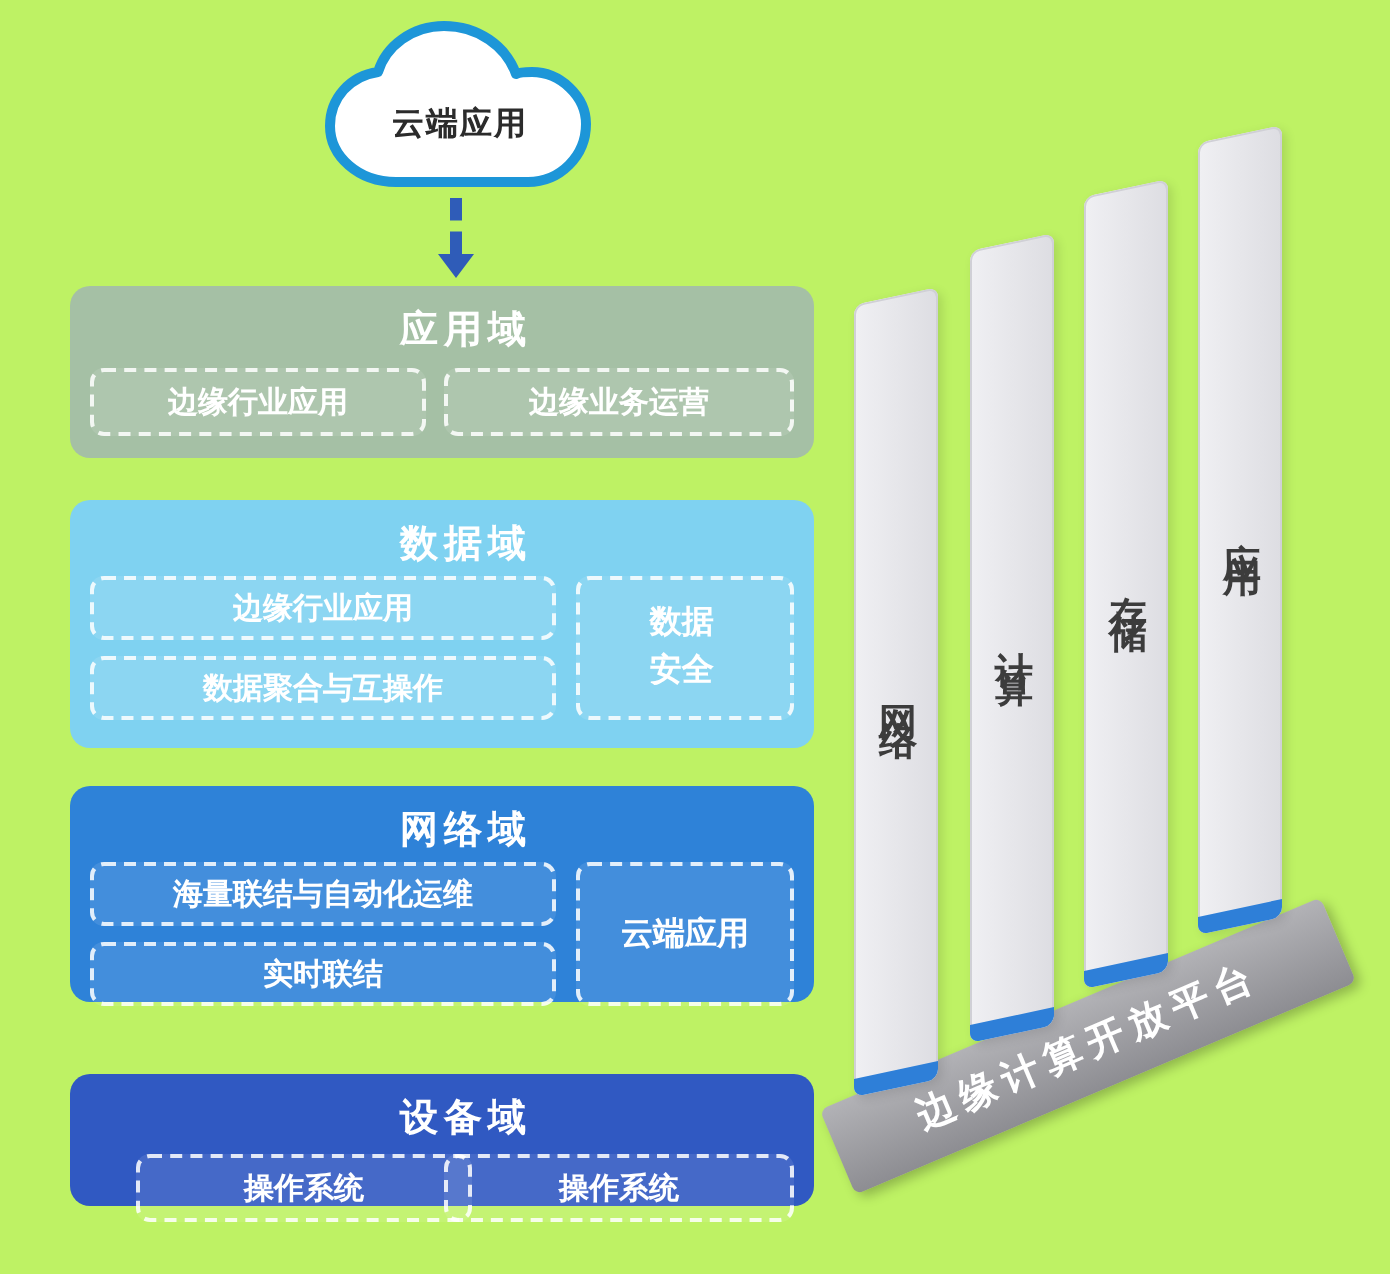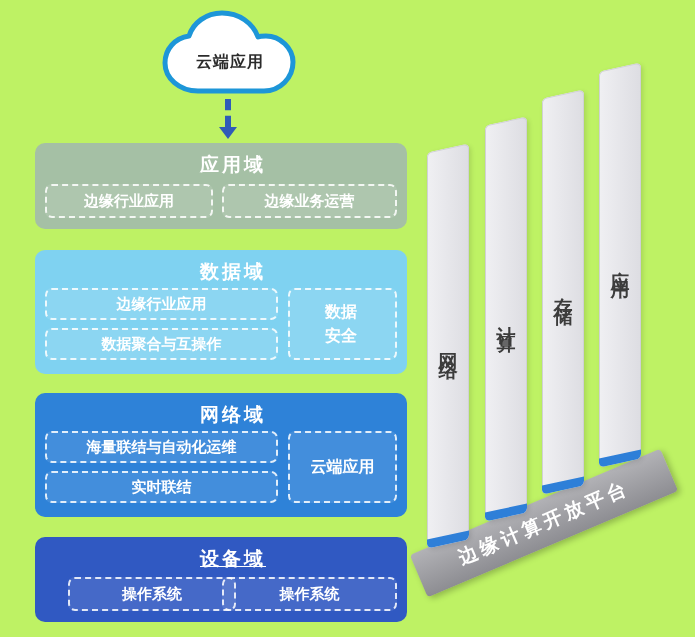--- a/index.html
+++ b/index.html
@@ -19,22 +19,22 @@
   .arrow-line { width:0; height:28px; border-left:6px dashed #2f5cb8; margin-left:6px; }
   .arrow-head { width:0; height:0; border-left:9px solid transparent; border-right:9px solid transparent;
                 border-top:12px solid #2f5cb8; }
 
   
   .domain { position:absolute; left:35px; width:372px; border-radius:10px; color:#fff;padding-left:24px; }
   .domain-title { text-align:center; font-weight:bold; font-size:19px; letter-spacing:3px; padding-top:9px; }
 
   .app-domain     { top:143px; height:86px;  background:#a5c0a5; }
   .data-domain    { top:250px; height:124px; background:#7fd2f1; }
-  .network-domain { top:393px; height:124px; background:#2e82d8; }
-  .device-domain  { top:537px; height:85px;  background:#3059c2;text-decoration:underline; }
+  .network-domain { top:393px; height:108px; background:#2e82d8; }
+  .device-domain  { top:537px; height:66px;  background:#3059c2; }
 
   .sub { position:absolute; border:2px dashed rgba(255,255,255,0.85); border-radius:7px;
          background:rgba(255,255,255,0.10); display:flex; align-items:center; justify-content:center;
          font-weight:bold; font-size:15px; text-align:left; }
 
   .app-sub-1 { left:10px;  top:41px; width:168px; height:34px; }
   .app-sub-2 { left:187px; top:41px; width:175px; height:34px; }
 
   .data-sub-1 { left:10px;  top:38px; width:233px; height:32px; }
   .data-sub-2 { left:10px;  top:78px; width:233px; height:32px; }

